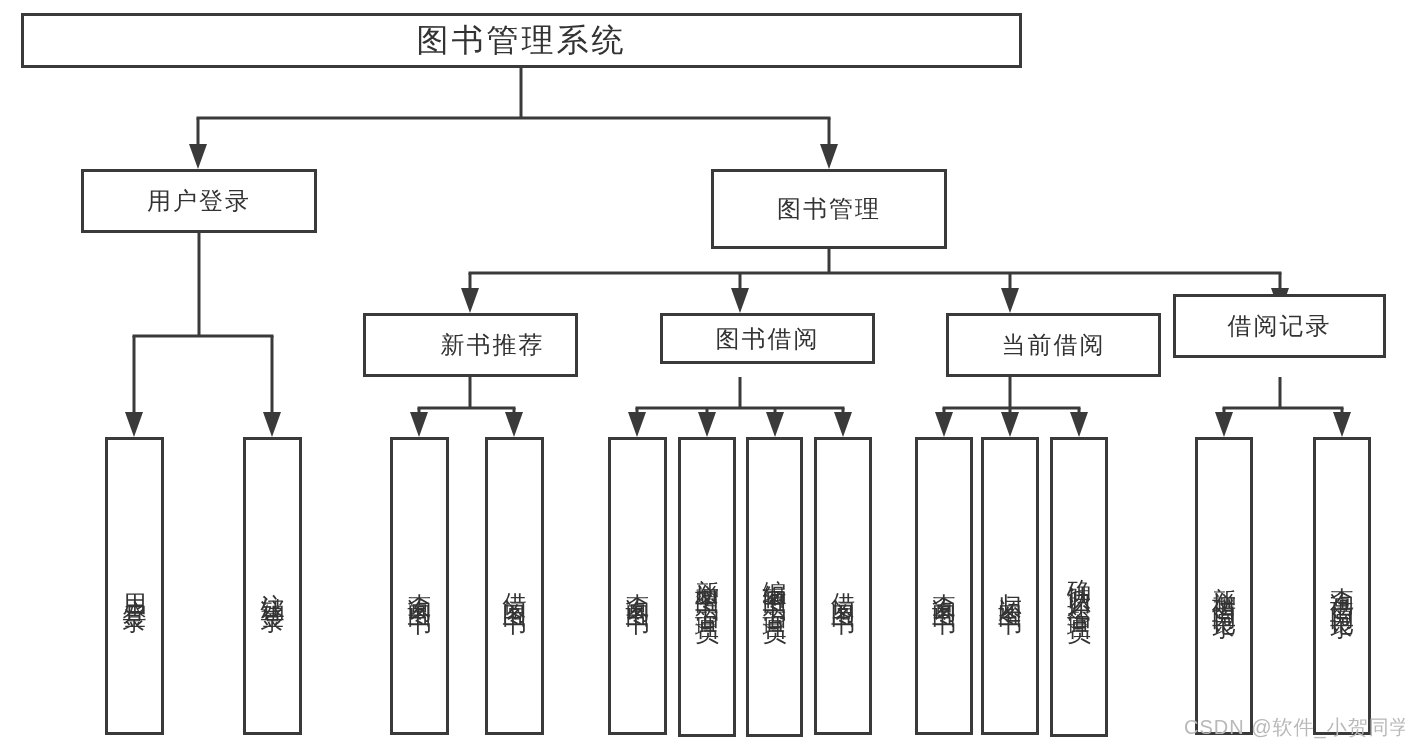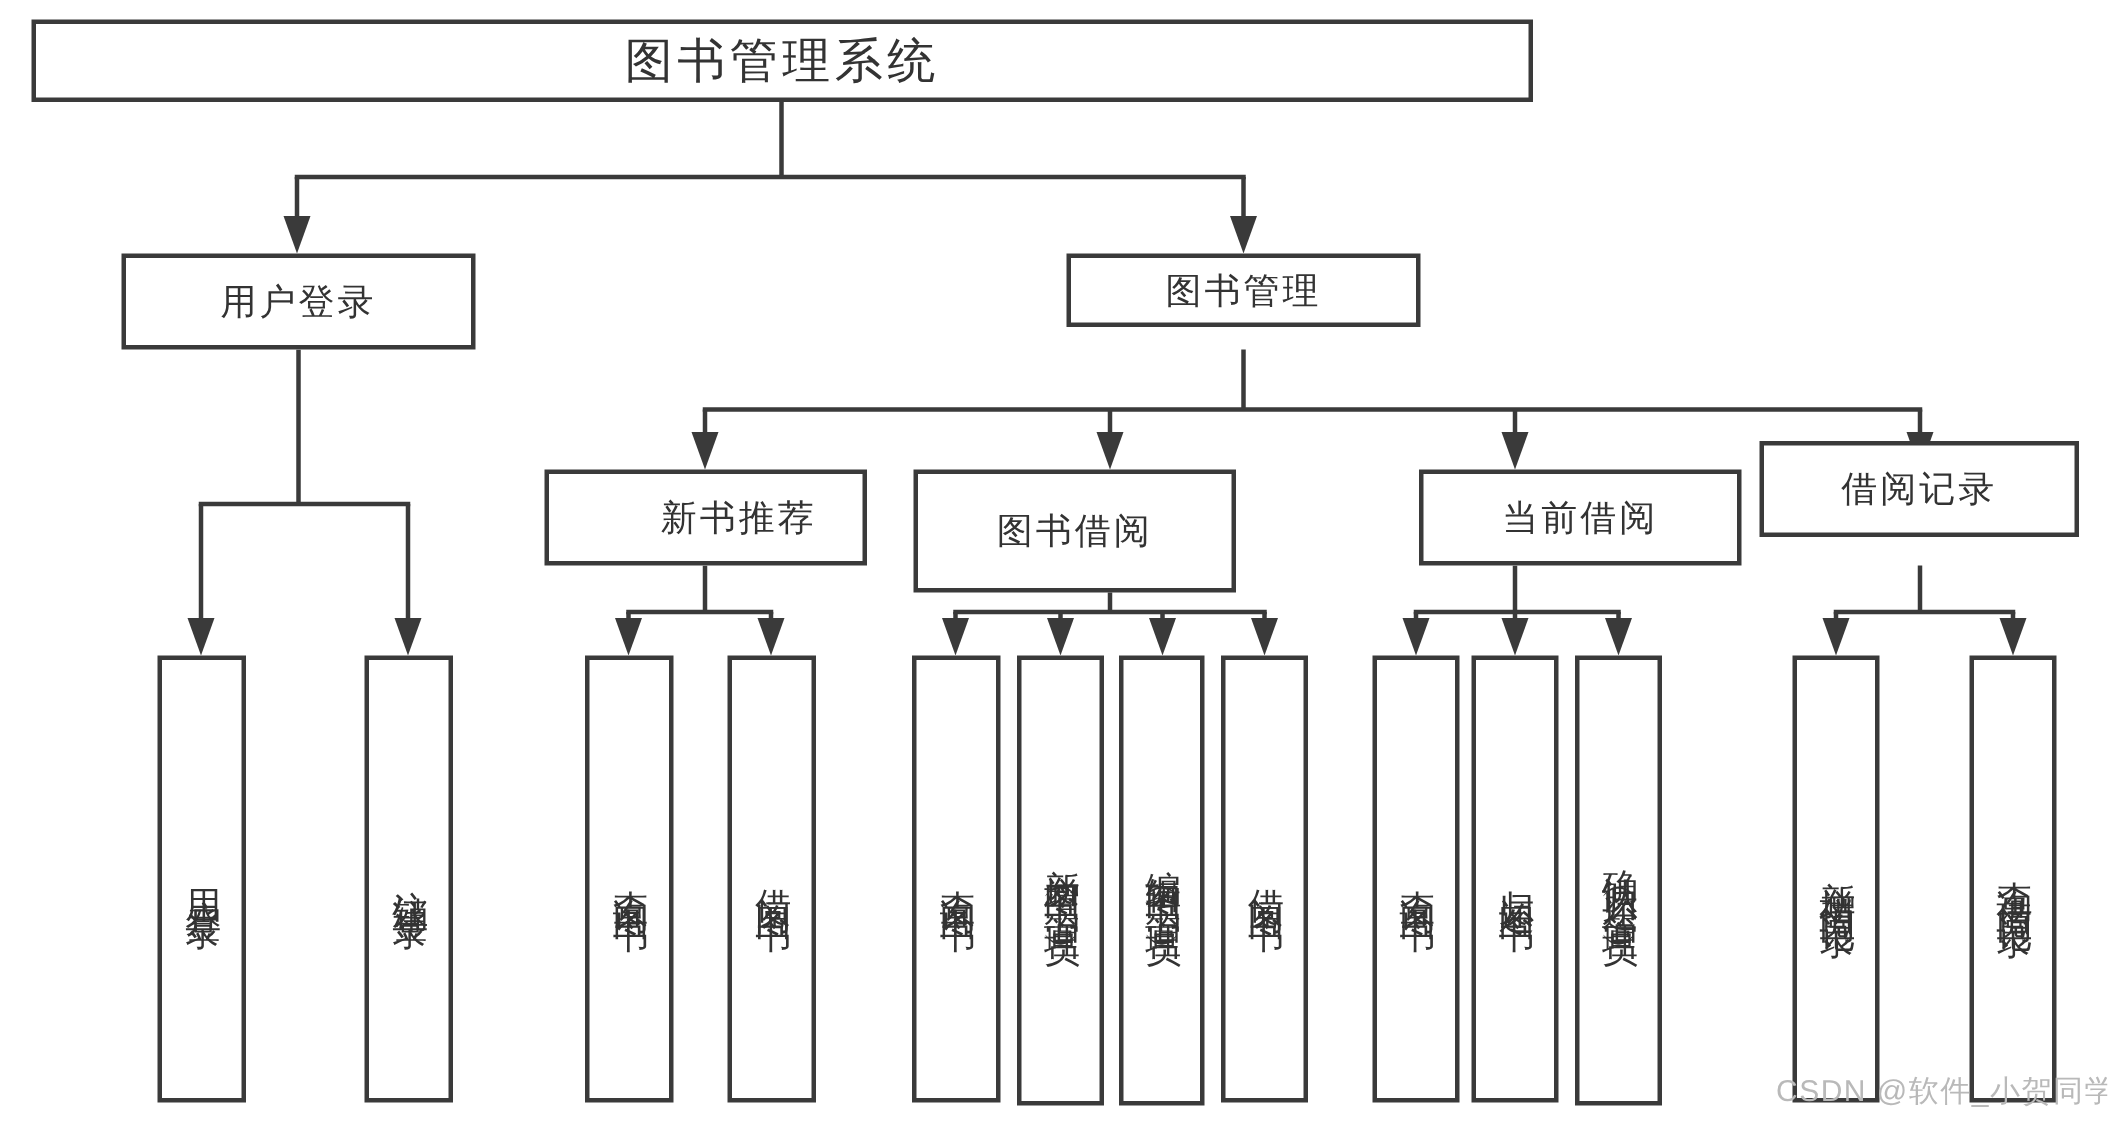--- a/index.html
+++ b/index.html
@@ -136,24 +136,24 @@
       <line x1="1224" y1="408" x2="1224" y2="414"></line>
       <polygon points="1224,437 1215,412 1233,412"></polygon>
       <line x1="1342" y1="408" x2="1342" y2="414"></line>
       <polygon points="1342,437 1333,412 1351,412"></polygon>
     </g>
   </svg>
 
   <div class="node root" style="left:21px; top:13px; width:1001px; height:55px;">图书管理系统</div>
 
   <div class="node" style="left:81px; top:169px; width:236px; height:64px;">用户登录</div>
-  <div class="node" style="left:711px; top:169px; width:236px; height:49px;">图书管理</div>
+  <div class="node" style="left:711px; top:169px; width:236px; height:80px;">图书管理</div>
 
   <div class="node" style="left:363px; top:313px; width:215px; height:64px;padding-left:44px;">新书推荐</div>
-  <div class="node" style="left:609px; top:313px; width:215px; height:82px;">图书借阅</div>
+  <div class="node" style="left:660px; top:313px; width:215px; height:51px;">图书借阅</div>
   <div class="node" style="left:903px; top:313px; width:215px; height:64px;margin-left:43px;">当前借阅</div>
   <div class="node" style="left:1173px; top:294px; width:213px; height:64px;">借阅记录</div>
 
   <div class="node leaf" style="left:105px; top:437px; width:59px; height:298px;">用户登录</div>
   <div class="node leaf" style="left:243px; top:437px; width:59px; height:298px;">注销登录</div>
 
   <div class="node leaf" style="left:390px; top:437px; width:59px; height:298px;">查询图书</div>
   <div class="node leaf" style="left:485px; top:437px; width:59px; height:298px;">借阅图书</div>
 
   <div class="node leaf" style="left:608px; top:437px; width:59px; height:298px;">查询图书</div>

